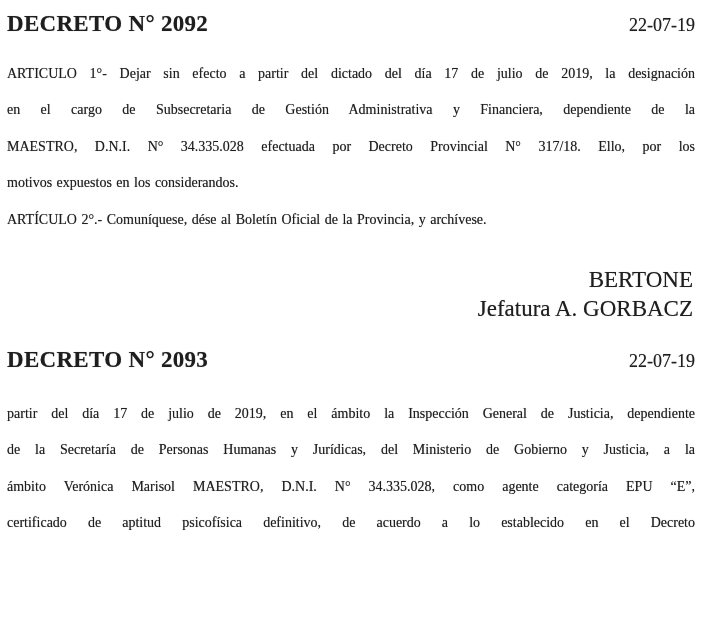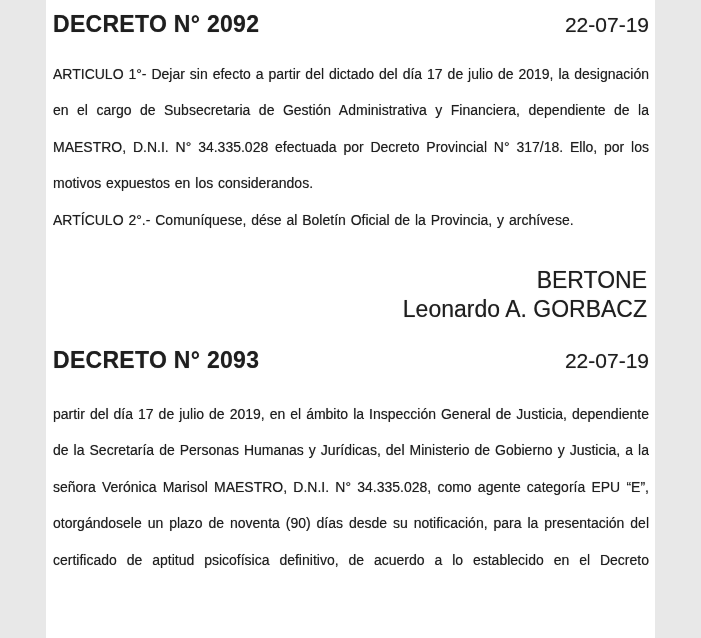--- a/index.html
+++ b/index.html
@@ -2,44 +2,44 @@
 <html style="--ink: #1e1e1e; --paper: #ffffff;"><head>
 <meta charset="utf-8">
 <style>
   :root{
     --ink:#1e1e1e;
     --paper:#ffffff;
   }
   html,body{margin:0;padding:0;background:#e8e8e8;}
   .page{
     position:relative;
-    width:609px;height:638px;
+    width:701px;height:638px;
     margin:0 auto;
     background:var(--paper);
     color:var(--ink);
-    font-family:Liberation Sans, sans-serif;
+    font-family:Liberation Serif, serif;
     box-sizing:border-box;
     padding:11px 6px 0 7px;
     overflow:hidden;
     text-shadow:0 0 0.7px rgba(30,30,30,0.55);
   }
   .decree-header{
     display:flex;
     justify-content:space-between;
     align-items:baseline;
     height:28px;
   }
   .decree-title{
     font-size:23px;
     font-weight:bold;
     letter-spacing:0.3px;
     white-space:nowrap;
   }
   .decree-date{
-    font-size:21px;
+    font-size:18px;
     white-space:nowrap;
   }
   .decree-body{
     font-size:14px;
     line-height:36.4px;
     word-spacing:1px;
   }
   .body-1{margin-top:17px;}
   .body-2{margin-top:21px;}
   .line{white-space:nowrap;overflow:hidden;}
@@ -70,29 +70,28 @@
   <div class="decree-body body-1">
     <div class="line j">ARTICULO 1°- Dejar sin efecto a partir del dictado del día 17 de julio de 2019, la designación</div>
     <div class="line j">en el cargo de Subsecretaria de Gestión Administrativa y Financiera, dependiente de la</div>
     <div class="line j">MAESTRO, D.N.I. N° 34.335.028 efectuada por Decreto Provincial N° 317/18. Ello, por los</div>
     <div class="line">motivos expuestos en los considerandos.</div>
     <div class="line">ARTÍCULO 2°.- Comuníquese, dése al Boletín Oficial de la Provincia, y archívese.</div>
   </div>
 
   <div class="signature-block">
     <div class="line" style="white-space:nowrap;margin-top:28px;">BERTONE</div>
-    <div class="line" style="white-space:nowrap;">Leonardo A. GORBACZ</div>
+    <div class="line" style="white-space:nowrap;">Jefatura A. GORBACZ</div>
   </div>
 
   <div class="decree-header header-2">
     <span class="decree-title">DECRETO N° 2093</span>
     <span class="decree-date">22-07-19</span>
   </div>
 
   <div class="decree-body body-2">
     <div class="line j">partir del día 17 de julio de 2019, en el ámbito la Inspección General de Justicia, dependiente</div>
     <div class="line j">de la Secretaría de Personas Humanas y Jurídicas, del Ministerio de Gobierno y Justicia, a la</div>
-    <div class="line j">señora Verónica Marisol MAESTRO, D.N.I. N° 34.335.028, como agente categoría EPU “E”,</div>
-    <div class="line j">otorgándosele un plazo de noventa (90) días desde su notificación, para la presentación del</div>
+    <div class="line j">ámbito Verónica Marisol MAESTRO, D.N.I. N° 34.335.028, como agente categoría EPU “E”,</div>
     <div class="line j">certificado de aptitud psicofísica definitivo, de acuerdo a lo establecido en el Decreto</div>
   </div>
 
 </div>
 
 </body></html>

